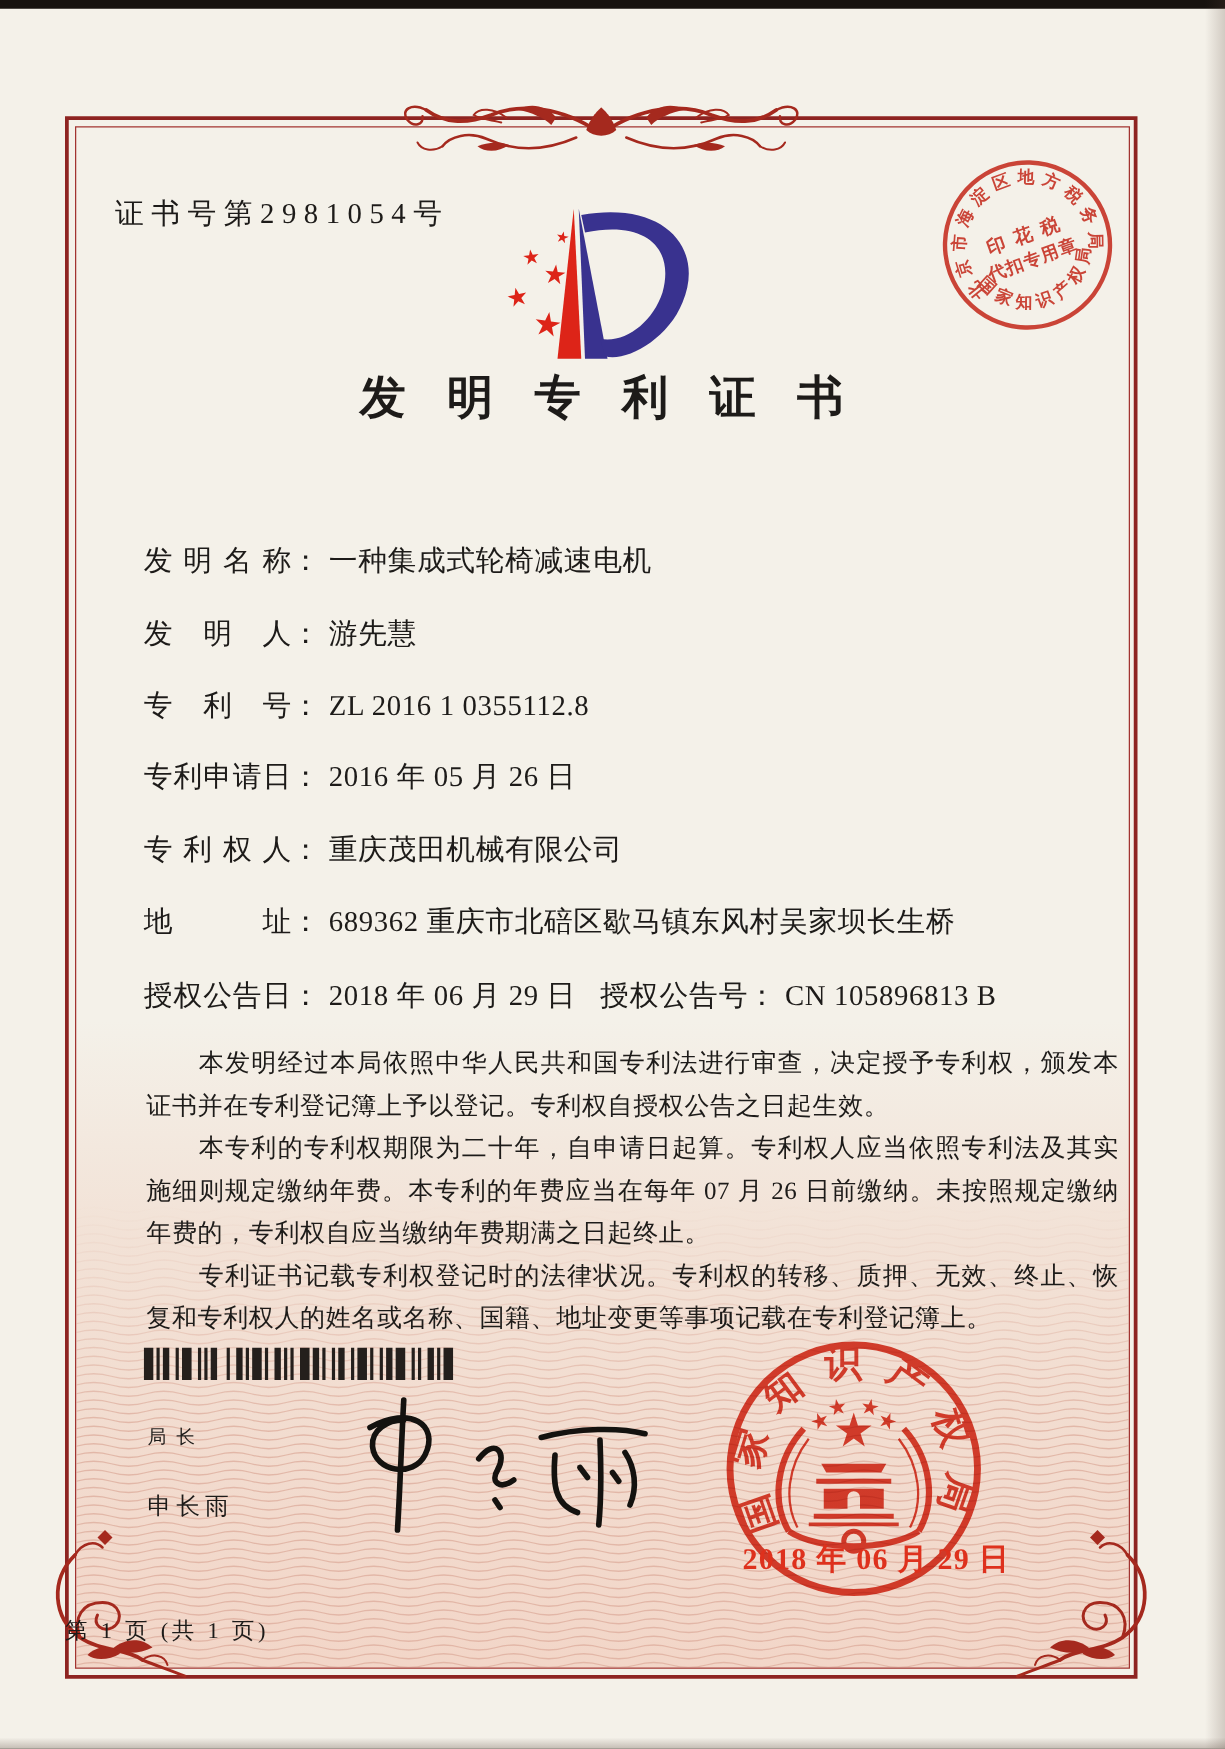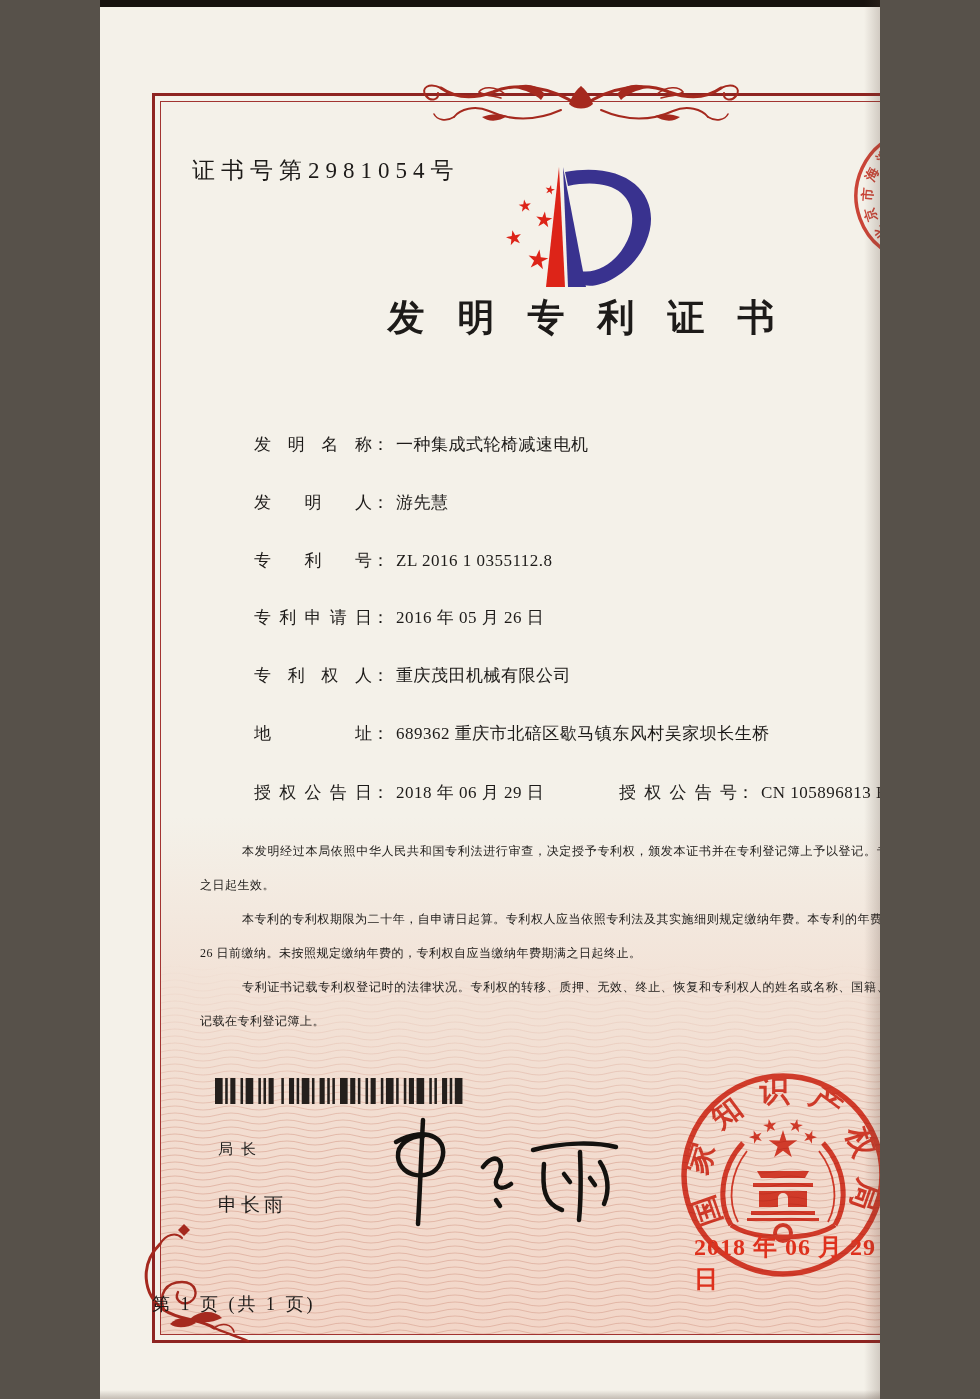--- a/index.html
+++ b/index.html
@@ -1,16 +1,16 @@
 <!DOCTYPE html>
 <html><head>
 <meta charset="utf-8">
 <style>
   html,body{margin:0;padding:0;background:#57514a;}
-  #page{position:relative;width:780px;height:1399px;margin:0 auto;background:#f4f1e9;overflow:hidden;
+  #page{position:relative;width:980px;height:1399px;margin:0 auto;background:#f4f1e9;overflow:hidden;
         font-family:"Liberation Serif","DejaVu Serif",serif;color:#1d1b19;}
   
   .scan-top{position:absolute;left:0;top:0;width:100%;height:7px;background:#17120e;z-index:20;}
   .scan-right{position:absolute;right:0;top:0;bottom:0;width:16px;background:linear-gradient(90deg,rgba(0,0,0,0),rgba(86,66,56,.22));z-index:20;}
   .scan-bottom{position:absolute;left:0;bottom:0;width:100%;height:9px;background:linear-gradient(0deg,rgba(70,50,40,.28),rgba(70,50,40,0));z-index:20;}
   
   .frame-outer{position:absolute;left:52px;top:93px;width:852px;height:1244px;border:3px solid #8e2421;z-index:3;}
   .frame-inner{position:absolute;left:60px;top:101px;width:842px;height:1232px;border:1px solid #a23431;z-index:3;}
   .tint{position:absolute;left:61px;top:102px;width:842px;height:1232px;z-index:1;
         background:linear-gradient(180deg,rgba(244,222,209,0) 58%,rgba(240,207,191,.45) 72%,rgba(242,209,194,.85) 100%);}
@@ -18,24 +18,24 @@
          -webkit-mask-image:linear-gradient(180deg,transparent 0%,rgba(0,0,0,.4) 22%,#000 48%);
          mask-image:linear-gradient(180deg,transparent 0%,rgba(0,0,0,.4) 22%,#000 48%);}
   #waves path{stroke:#dcab9b;stroke-width:1;fill:none;opacity:.75;}
   .orn{position:absolute;z-index:4;}
   .orn path{stroke:#a5291e;fill:none;stroke-linecap:round;}
   .orn .fill{fill:#a5291e;stroke:none;}
   
   .certno{position:absolute;left:92px;top:155px;font-size:23px;letter-spacing:6px;z-index:6;}
   .title{position:absolute;left:52px;top:293px;width:858px;text-align:center;font-size:37px;font-weight:bold;
          letter-spacing:33px;text-indent:33px;z-index:6;}
-  .frow{position:absolute;left:115px;font-size:17px;white-space:nowrap;z-index:6;margin-left:39px;}
+  .frow{position:absolute;left:115px;font-size:23px;white-space:nowrap;z-index:6;}
   .flabel{display:inline-block;width:118px;text-align:justify;text-align-last:justify;}
   .fvalue{margin-left:7px;letter-spacing:.5px;}
-  .paras{position:absolute;left:100px;top:834px;width:778px;font-size:12px;line-height:34px;text-align:justify;z-index:6;}
+  .paras{position:absolute;left:117px;top:834px;width:778px;font-size:20px;line-height:34px;text-align:justify;z-index:6;}
   .paras p{margin:0;text-indent:42px;letter-spacing:.5px;}
   #barcode{position:absolute;left:115px;top:1078px;z-index:6;}
   .gov-title{position:absolute;left:118px;top:1140px;font-size:15px;letter-spacing:8px;z-index:6;}
   .gov-name{position:absolute;left:118px;top:1192px;font-size:19px;letter-spacing:4px;z-index:6;}
   #signature{position:absolute;left:248px;top:1112px;z-index:6;}
   #signature path{stroke:#14120f;stroke-width:4.5;fill:none;stroke-linecap:round;stroke-linejoin:round;}
   #seal{position:absolute;left:570px;top:1062px;z-index:7;mix-blend-mode:multiply;opacity:.95;}
   .seal-date{position:absolute;left:594px;top:1231px;font-size:24px;font-weight:bold;color:#de311d;letter-spacing:1px;z-index:8;}
   #taxstamp{position:absolute;left:746px;top:120px;z-index:7;mix-blend-mode:multiply;opacity:.92;}
   .footer{position:absolute;left:52px;top:1292px;width:858px;text-align:left;font-size:18px;letter-spacing:3px;z-index:6;}
@@ -194,21 +194,21 @@
   </div>
   <div class="frow" style="top:781px">
     <span class="flabel">授权公告日</span><span>：</span><span class="fvalue">2018 年 06 月 29 日</span>
   </div>
   <div class="frow" style="top:781px;left:480px">
     <span class="flabel">授权公告号</span><span>：</span><span class="fvalue">CN 105896813 B</span>
   </div>
 
   <div class="paras">
     <p>本发明经过本局依照中华人民共和国专利法进行审查，决定授予专利权，颁发本证书并在专利登记簿上予以登记。专利权自授权公告之日起生效。</p>
-    <p>本专利的专利权期限为二十年，自申请日起算。专利权人应当依照专利法及其实施细则规定缴纳年费。本专利的年费应当在每年 05 月 26 日前缴纳。未按照规定缴纳年费的，专利权自应当缴纳年费期满之日起终止。</p>
+    <p>本专利的专利权期限为二十年，自申请日起算。专利权人应当依照专利法及其实施细则规定缴纳年费。本专利的年费应当在每年 07 月 26 日前缴纳。未按照规定缴纳年费的，专利权自应当缴纳年费期满之日起终止。</p>
     <p>专利证书记载专利权登记时的法律状况。专利权的转移、质押、无效、终止、恢复和专利权人的姓名或名称、国籍、地址变更等事项记载在专利登记簿上。</p>
   </div>
 
   <svg id="barcode" width="250" height="26">
       <rect x="0.00" y="0" width="7.65" height="26" fill="#241f1c"></rect>
       <rect x="10.20" y="0" width="2.55" height="26" fill="#241f1c"></rect>
       <rect x="15.31" y="0" width="5.10" height="26" fill="#241f1c"></rect>
       <rect x="25.51" y="0" width="2.55" height="26" fill="#241f1c"></rect>
       <rect x="30.61" y="0" width="7.65" height="26" fill="#241f1c"></rect>
       <rect x="43.37" y="0" width="2.55" height="26" fill="#241f1c"></rect>

